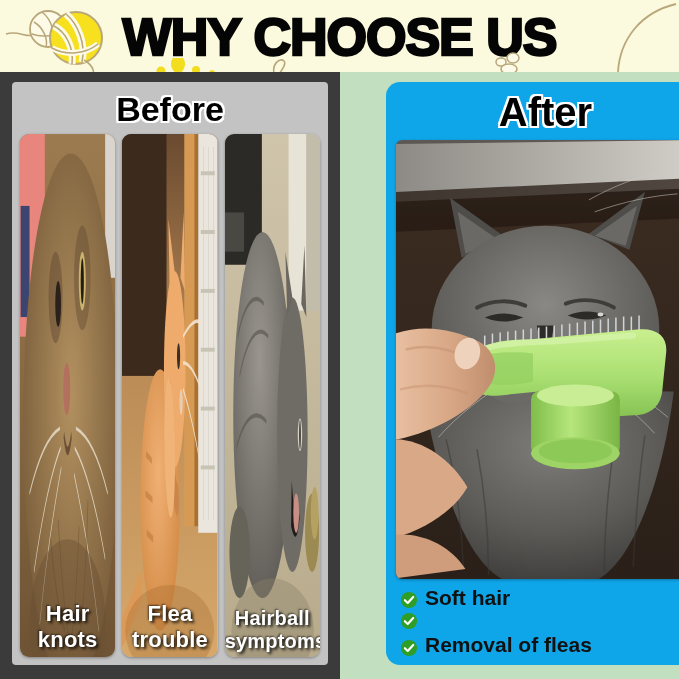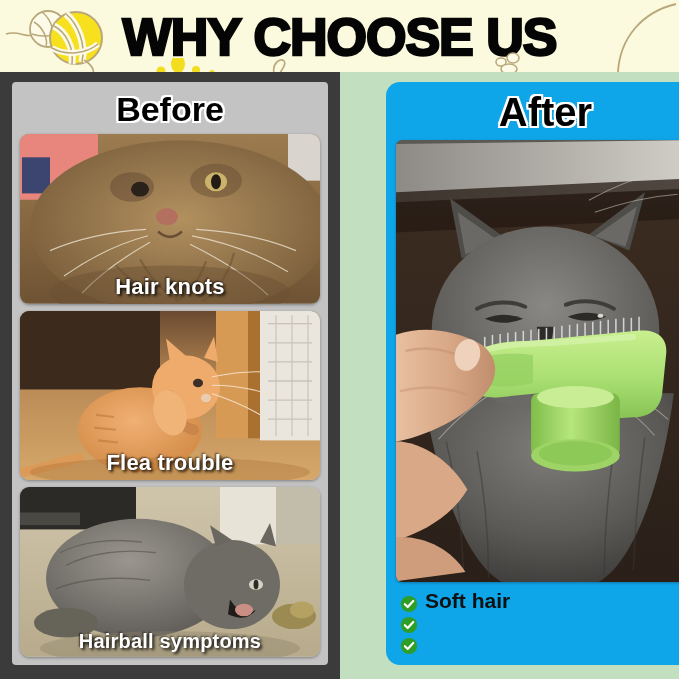--- a/index.html
+++ b/index.html
@@ -51,21 +51,21 @@
     line-height:1;
   }
   .heading-before{font-size:34px;padding:4px 0 8px 0;
     text-shadow:2px 0 0 #fff,-2px 0 0 #fff,0 2px 0 #fff,0 -2px 0 #fff,
                 2px 2px 0 #fff,-2px -2px 0 #fff,2px -2px 0 #fff,-2px 2px 0 #fff;}
   .heading-after{font-size:40px;padding:6px 0 8px 0;
     text-shadow:2px 0 0 #fff,-2px 0 0 #fff,0 2px 0 #fff,0 -2px 0 #fff,
                 2px 2px 0 #fff,-2px -2px 0 #fff,2px -2px 0 #fff,-2px 2px 0 #fff;}
 
   
-  .tiles{display:flex;flex-direction:column;gap:7px;flex:1;}
+  .tiles{display:flex;flex-direction:row;gap:7px;flex:1;}
   .tile{
     position:relative;flex:1;border-radius:9px;overflow:hidden;
     box-shadow:0 1px 3px rgba(0,0,0,.35);
   }
   .tile svg{display:block;width:100%;height:100%;}
   .tile-caption{
     position:absolute;left:0;right:0;bottom:4px;text-align:center;
     color:#fff;font-weight:bold;font-size:22px;
     font-family:"Liberation Sans", sans-serif;
     text-shadow:2px 2px 3px rgba(0,0,0,.85),-1px -1px 2px rgba(0,0,0,.6);
@@ -440,20 +440,21 @@
               <circle cx="10" cy="10" r="9" fill="#2e9e27"></circle>
               <path d="M5.4 10.3 L8.6 13.4 L14.7 6.6" stroke="#ffffff" stroke-width="2.4" fill="none" stroke-linecap="round" stroke-linejoin="round"></path>
             </svg>
           </div>
 
           <div class="bullet">
             <svg class="check-icon" viewBox="0 0 20 20">
               <circle cx="10" cy="10" r="9" fill="#2e9e27"></circle>
               <path d="M5.4 10.3 L8.6 13.4 L14.7 6.6" stroke="#ffffff" stroke-width="2.4" fill="none" stroke-linecap="round" stroke-linejoin="round"></path>
             </svg>
+            <span class="bullet-text">Removal of fleas</span>
           </div>
 
         </div>
       </div>
     </div>
 
   </div>
 </div>
 
 </body></html>

